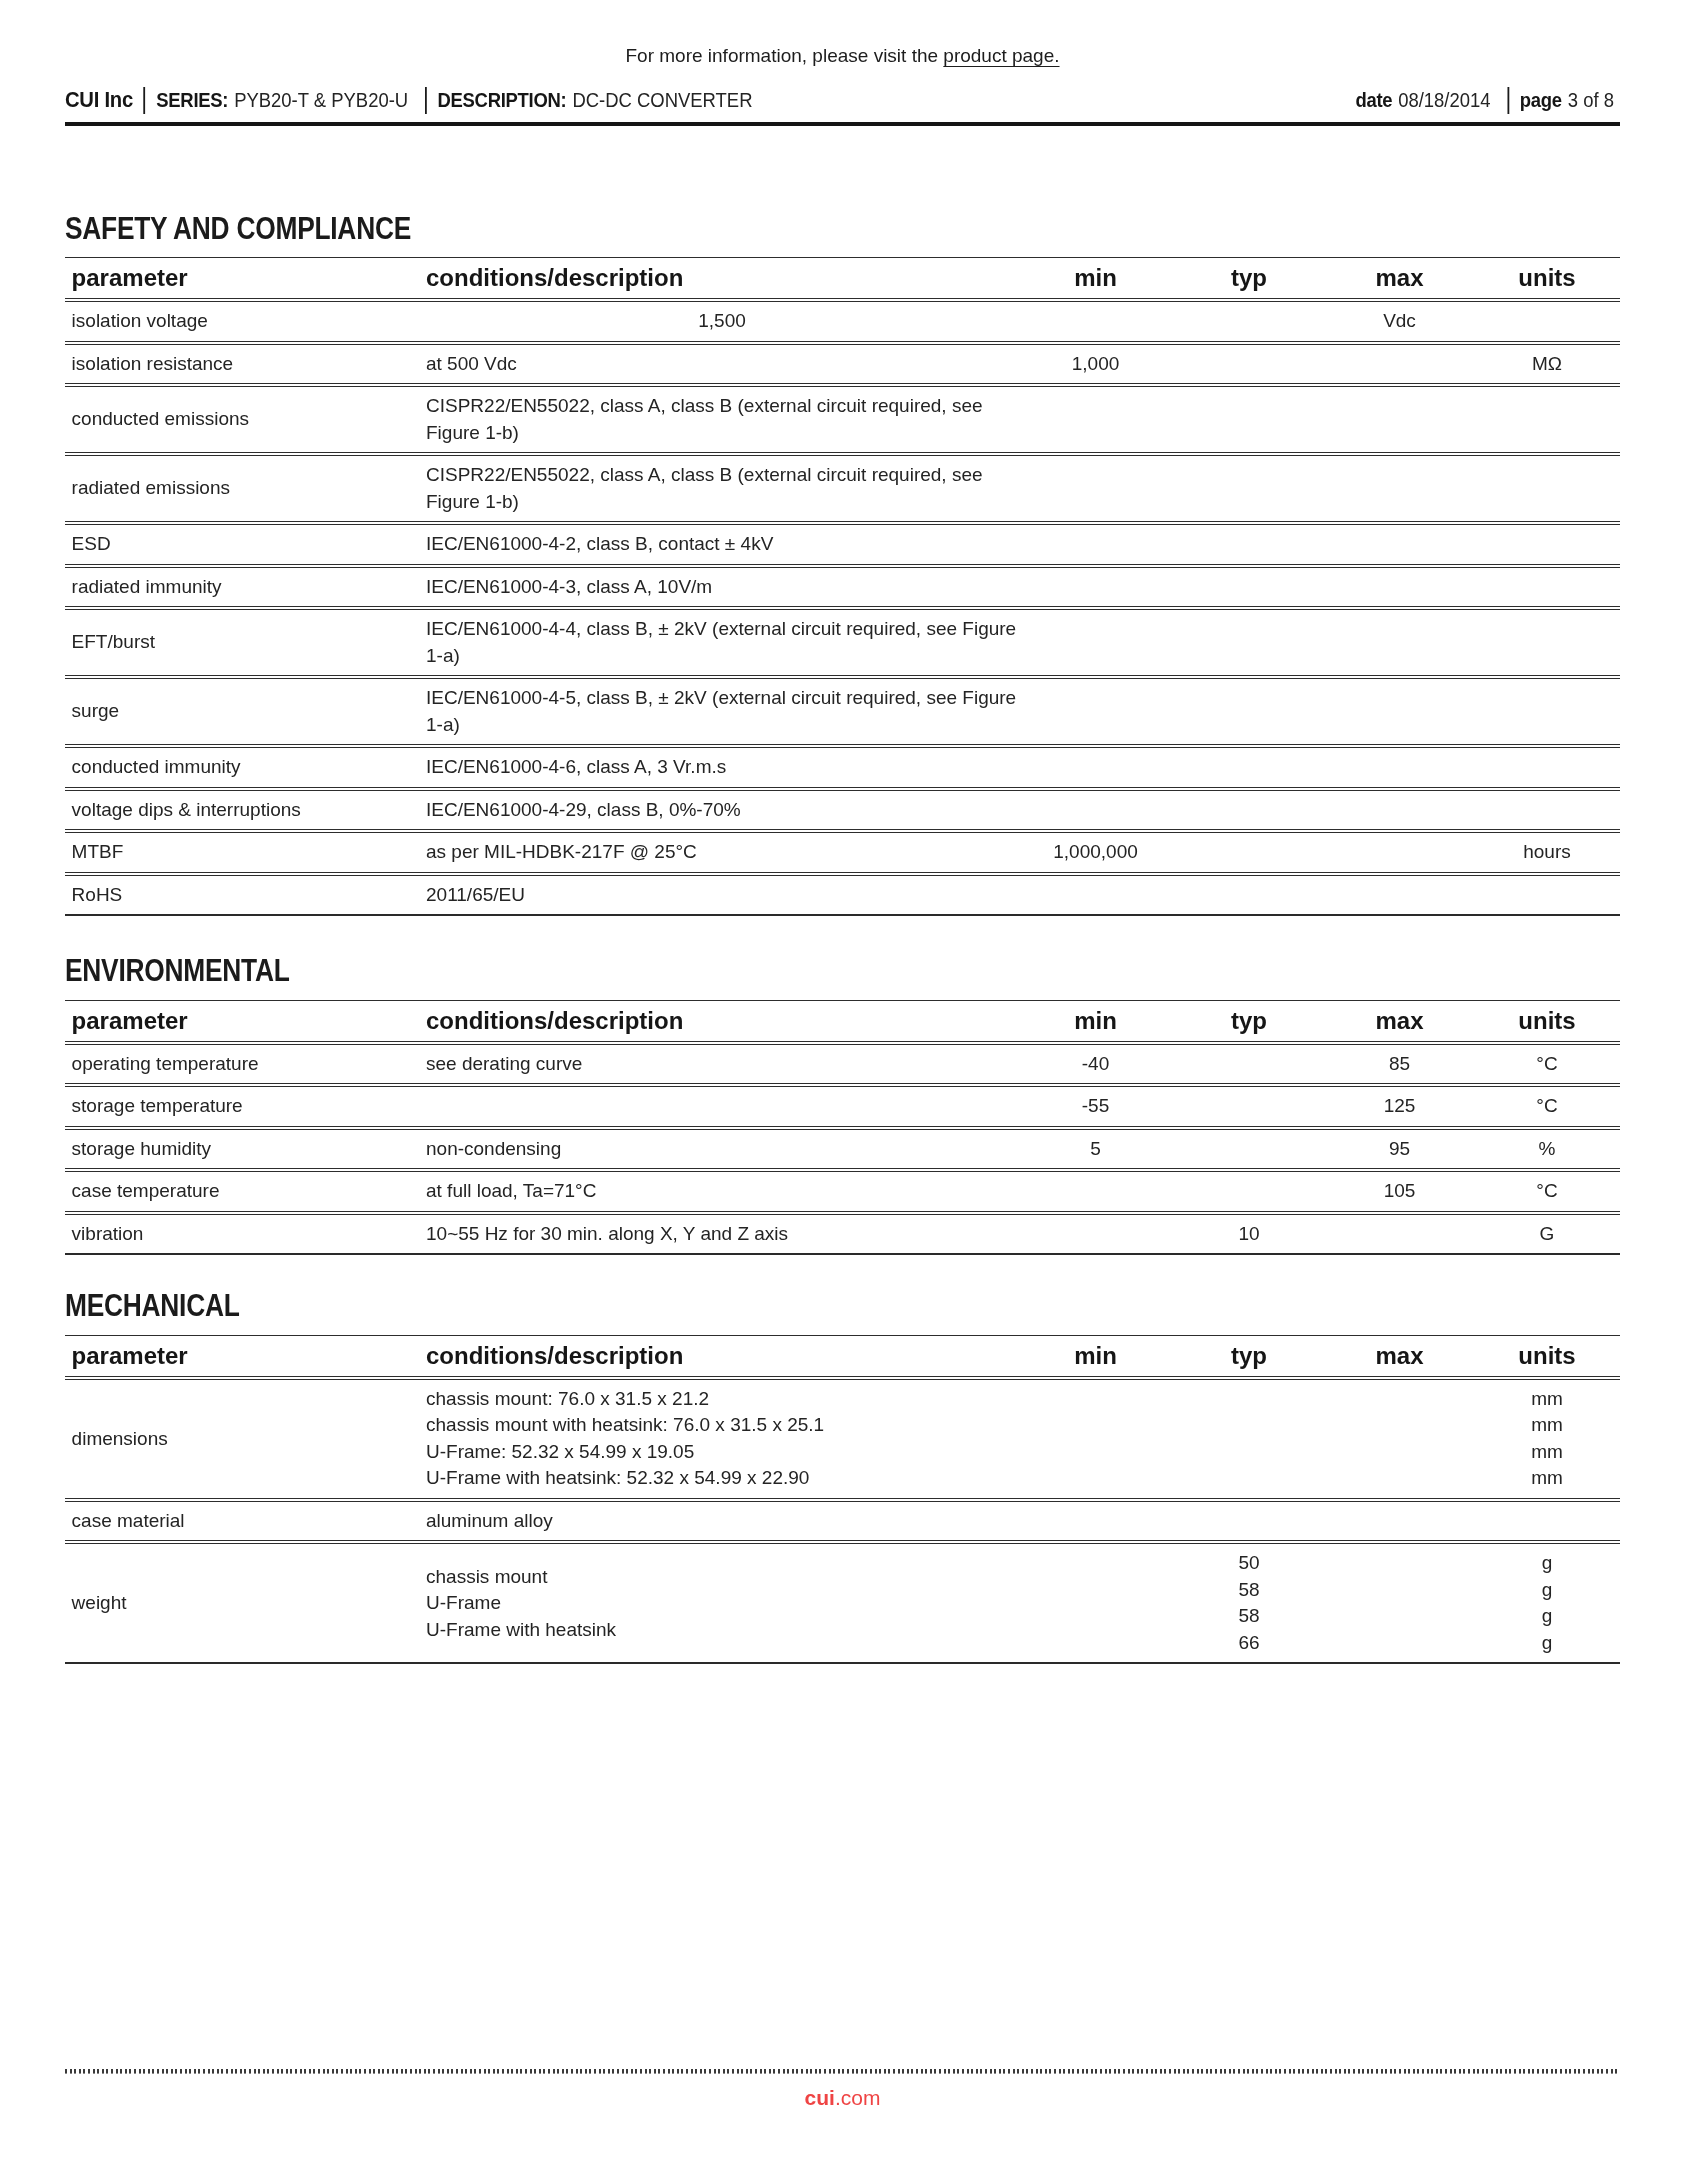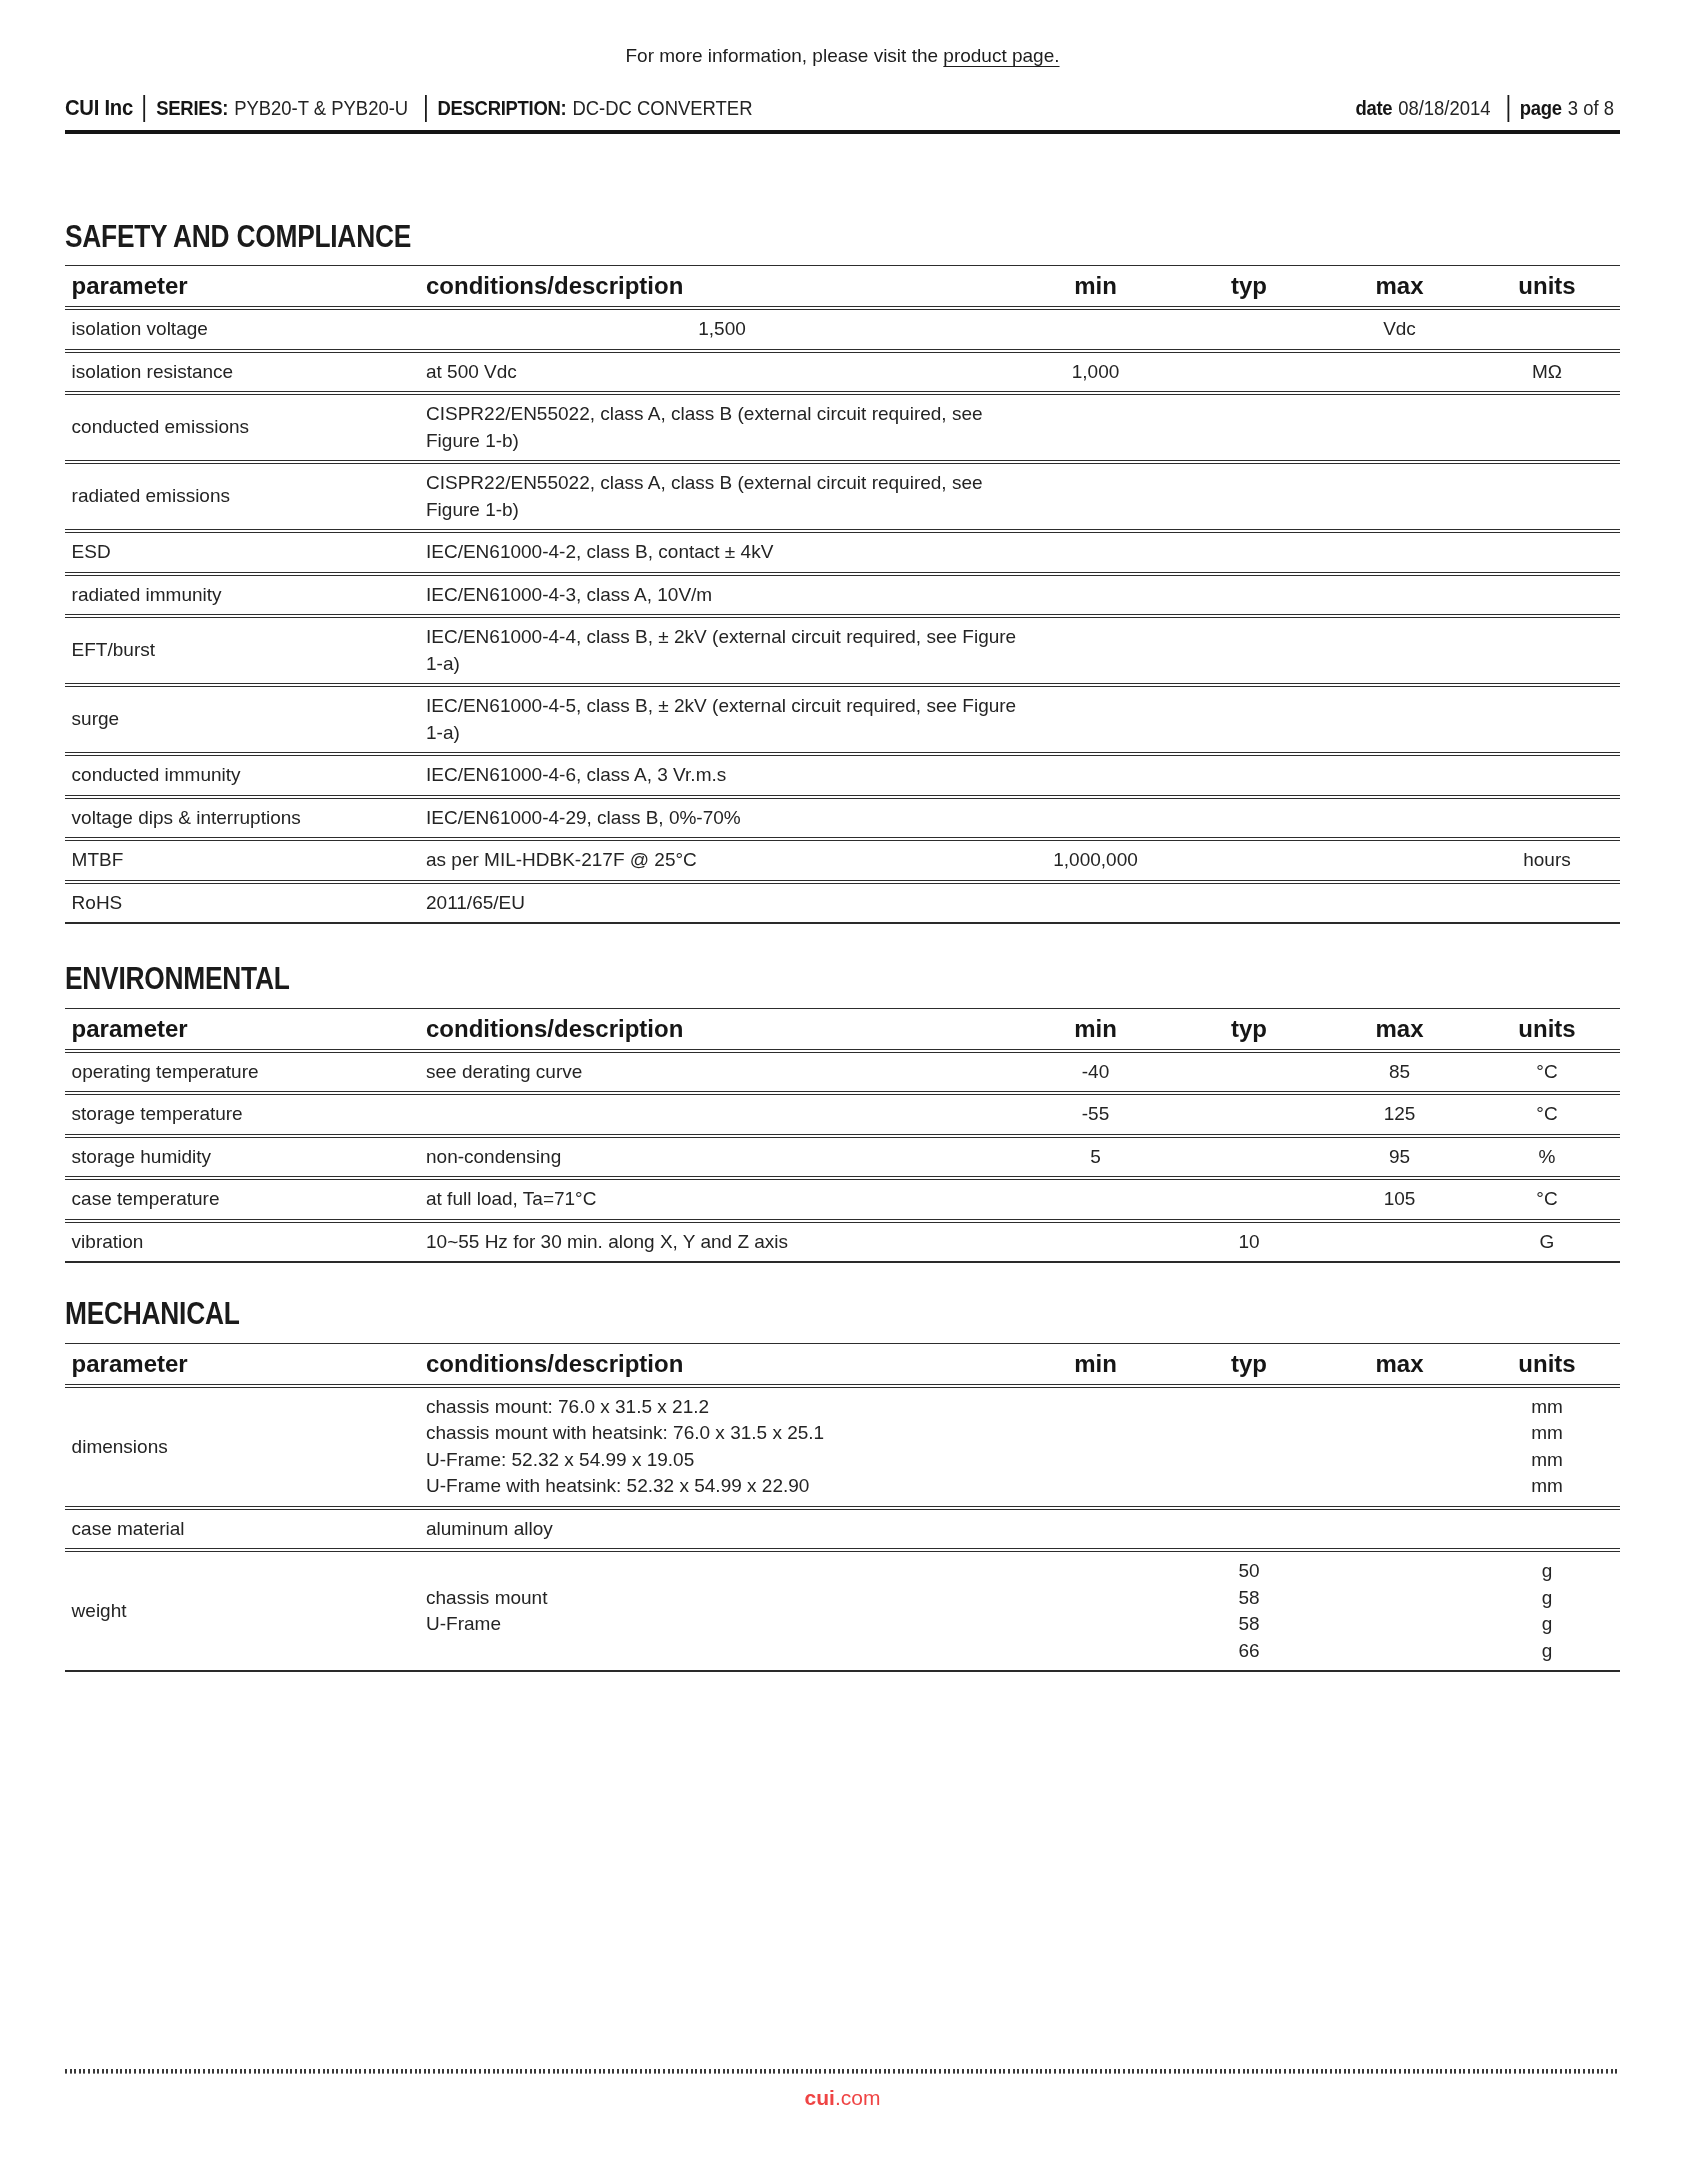--- a/index.html
+++ b/index.html
@@ -17,21 +17,21 @@
   .notice {
     padding-top:45px;
     text-align:center;
     font-size:19px;
     color:#1d1d1d;
   }
   .plink { color:#1d1d1d; text-decoration:underline; text-decoration-thickness:1.3px; text-underline-offset:4px; cursor:pointer; }
 
   
   .topbar {
-    margin-top:28px;
+    margin-top:20px;
     display:flex;
     justify-content:space-between;
     align-items:flex-end;
     white-space:nowrap;
   }
   .tb-group { display:inline-flex; align-items:center; }
   .cond-l { transform:scaleX(.9); transform-origin:0 50%; }
   .cond-r { transform:scaleX(.9); transform-origin:100% 50%; }
   .tb-co { font-weight:700; font-size:22.5px; color:#161616; letter-spacing:-0.3px; }
   .tb-label { font-weight:700; font-size:20.5px; color:#161616; margin-right:6.6px; letter-spacing:-0.3px; }
@@ -310,20 +310,21 @@
             <div class="cell c-min"></div>
             <div class="cell c-typ"></div>
             <div class="cell c-max"></div>
             <div class="cell c-units"></div>
           </div>
           <div class="trow">
             <div class="cell c-param">weight</div>
             <div class="cell c-cond">
               <div class="line">chassis mount</div>
               <div class="line">U-Frame</div>
+              <div class="line">U-Frame with heatsink</div>
             </div>
             <div class="cell c-min"></div>
             <div class="cell c-typ">
               <div class="line">50</div>
               <div class="line">58</div>
               <div class="line">58</div>
               <div class="line">66</div>
             </div>
             <div class="cell c-max"></div>
             <div class="cell c-units">

